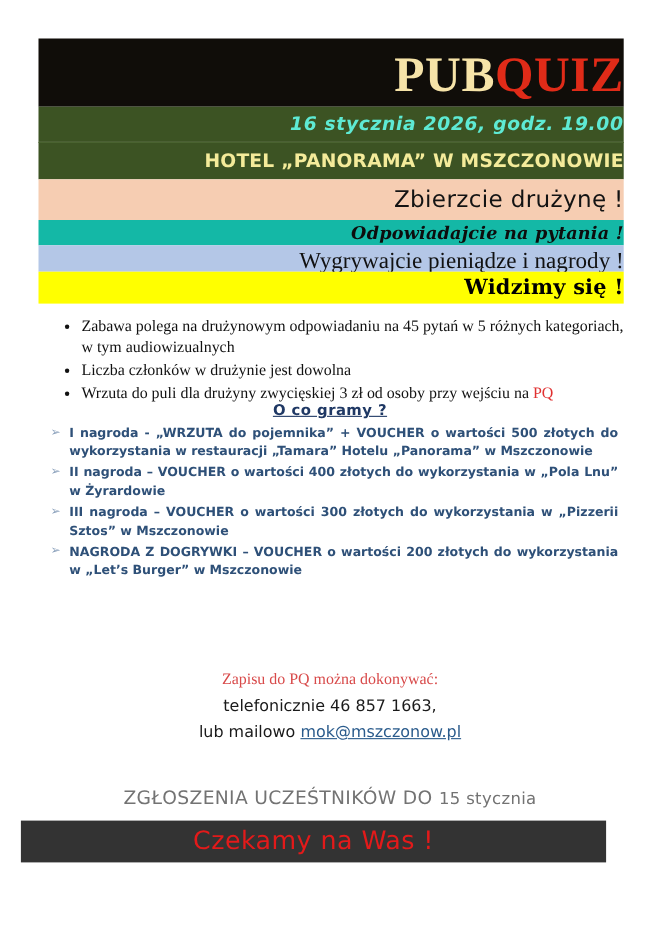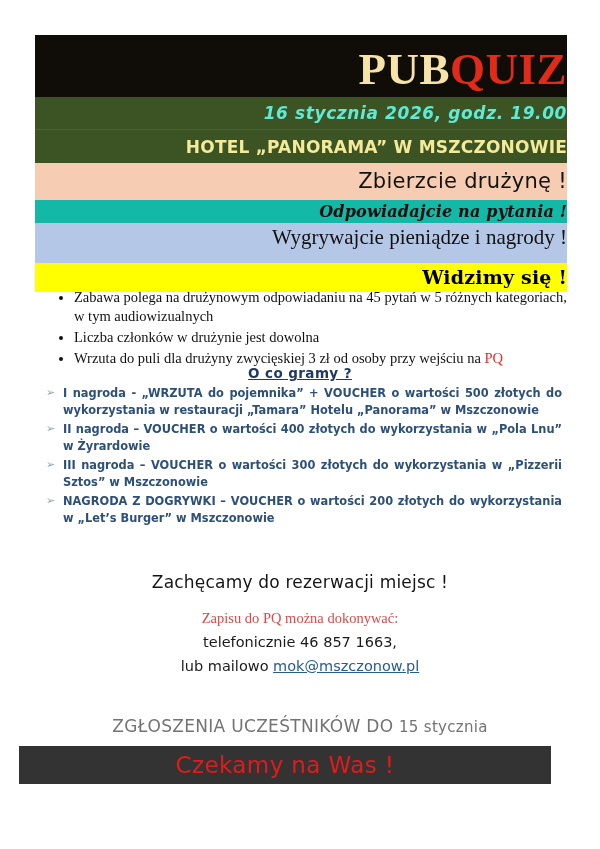--- a/index.html
+++ b/index.html
@@ -103,21 +103,21 @@
     font-family: "DejaVu Serif", serif;
     font-style: italic;
     font-weight: bold;
     font-size: 16px;
     color: #0d0d0d;
     letter-spacing: 0.2px;
   }
 
   .band-win {
     background: #b4c7e7;
-    height: 40px;
+    height: 24px;
     line-height: 28px;
   }
   .band-win .t {
     font-family: "Liberation Serif", serif;
     font-size: 21px;
     color: #111;
   }
 
   .band-see {
     background: #ffff00;
@@ -334,23 +334,20 @@
     <div class="prize-row">
       <span class="prize-marker">➢</span>
       <span class="prize-text">III nagroda –  VOUCHER o wartości 300 złotych do wykorzystania w „Pizzerii Sztos” w Mszczonowie</span>
     </div>
     <div class="prize-row">
       <span class="prize-marker">➢</span>
       <span class="prize-text">NAGRODA Z DOGRYWKI – VOUCHER o wartości 200 złotych do wykorzystania w „Let’s Burger” w Mszczonowie</span>
     </div>
   </div>
 
-  <div class="reserve">
-    <span class="line1">Zachęcamy do rezerwacji miejsc !</span>
-  </div>
 
   <div class="contact">
     <div>
       <span class="red">Zapisu do PQ można dokonywać:</span>
     </div>
     <div>
       <span class="dark">telefonicznie  46 857 1663,</span>
     </div>
     <div>
       <span class="dark">lub mailowo </span><a class="mail" href="#">mok@mszczonow.pl</a>

